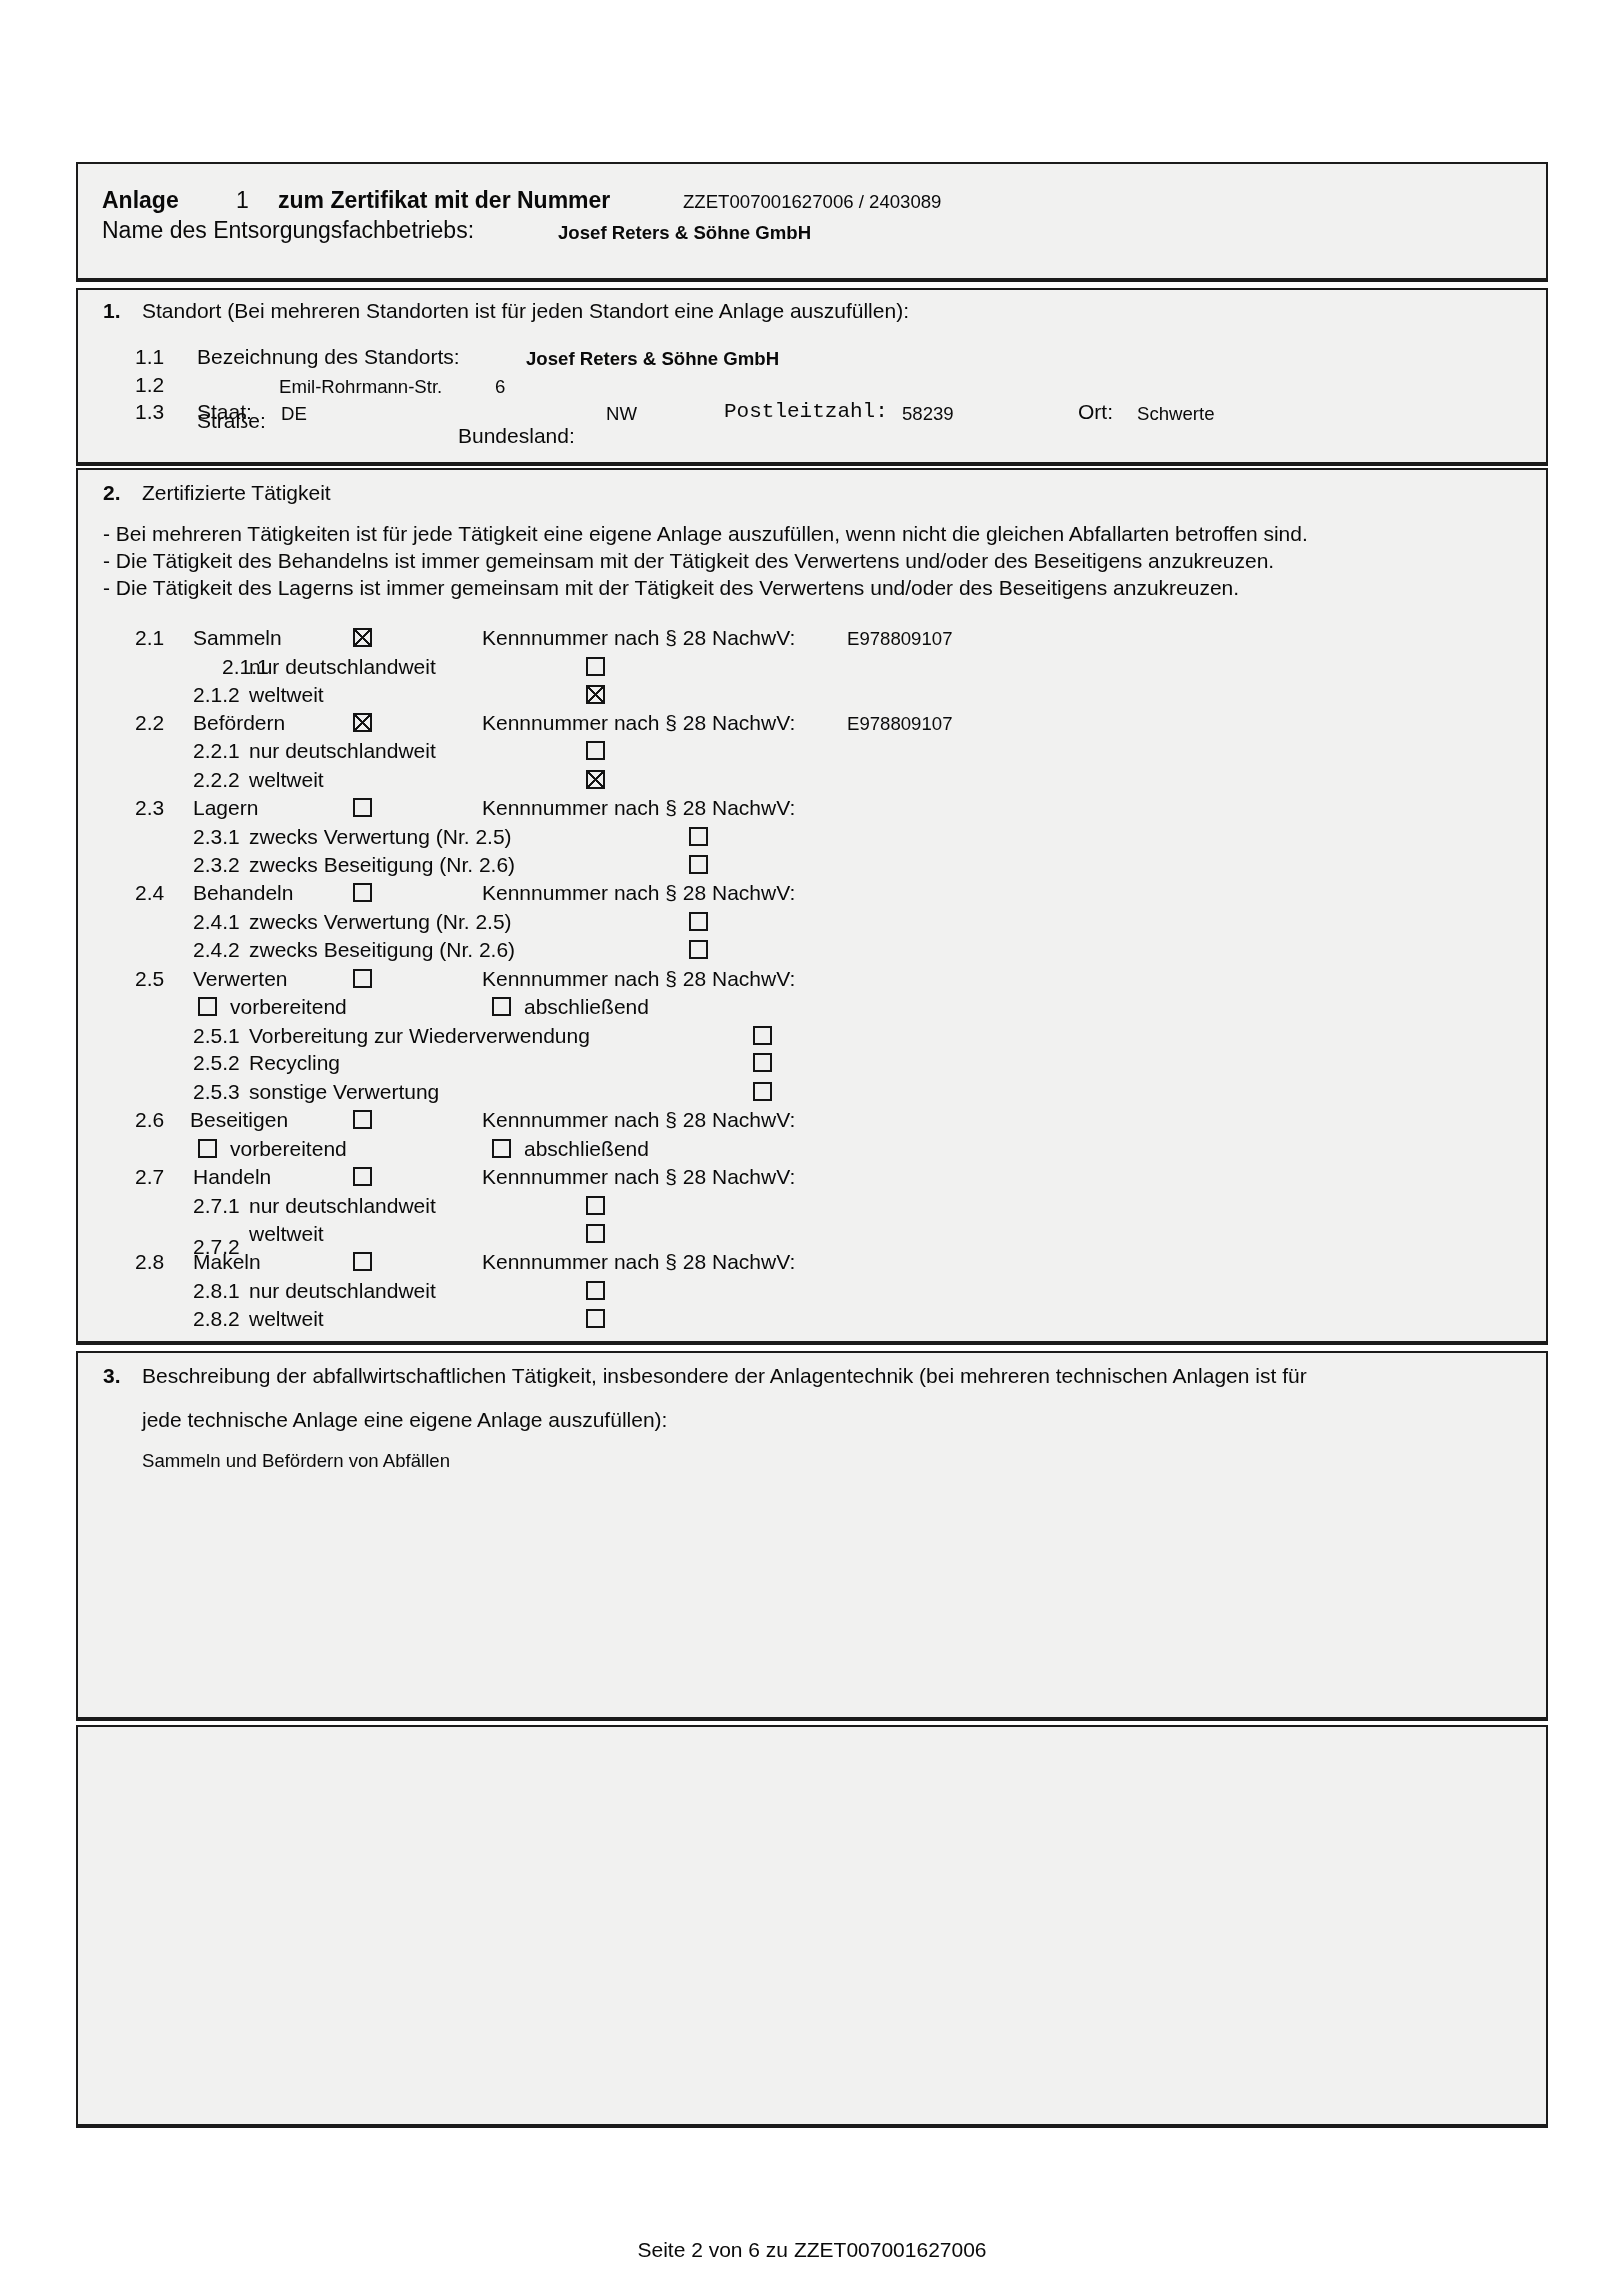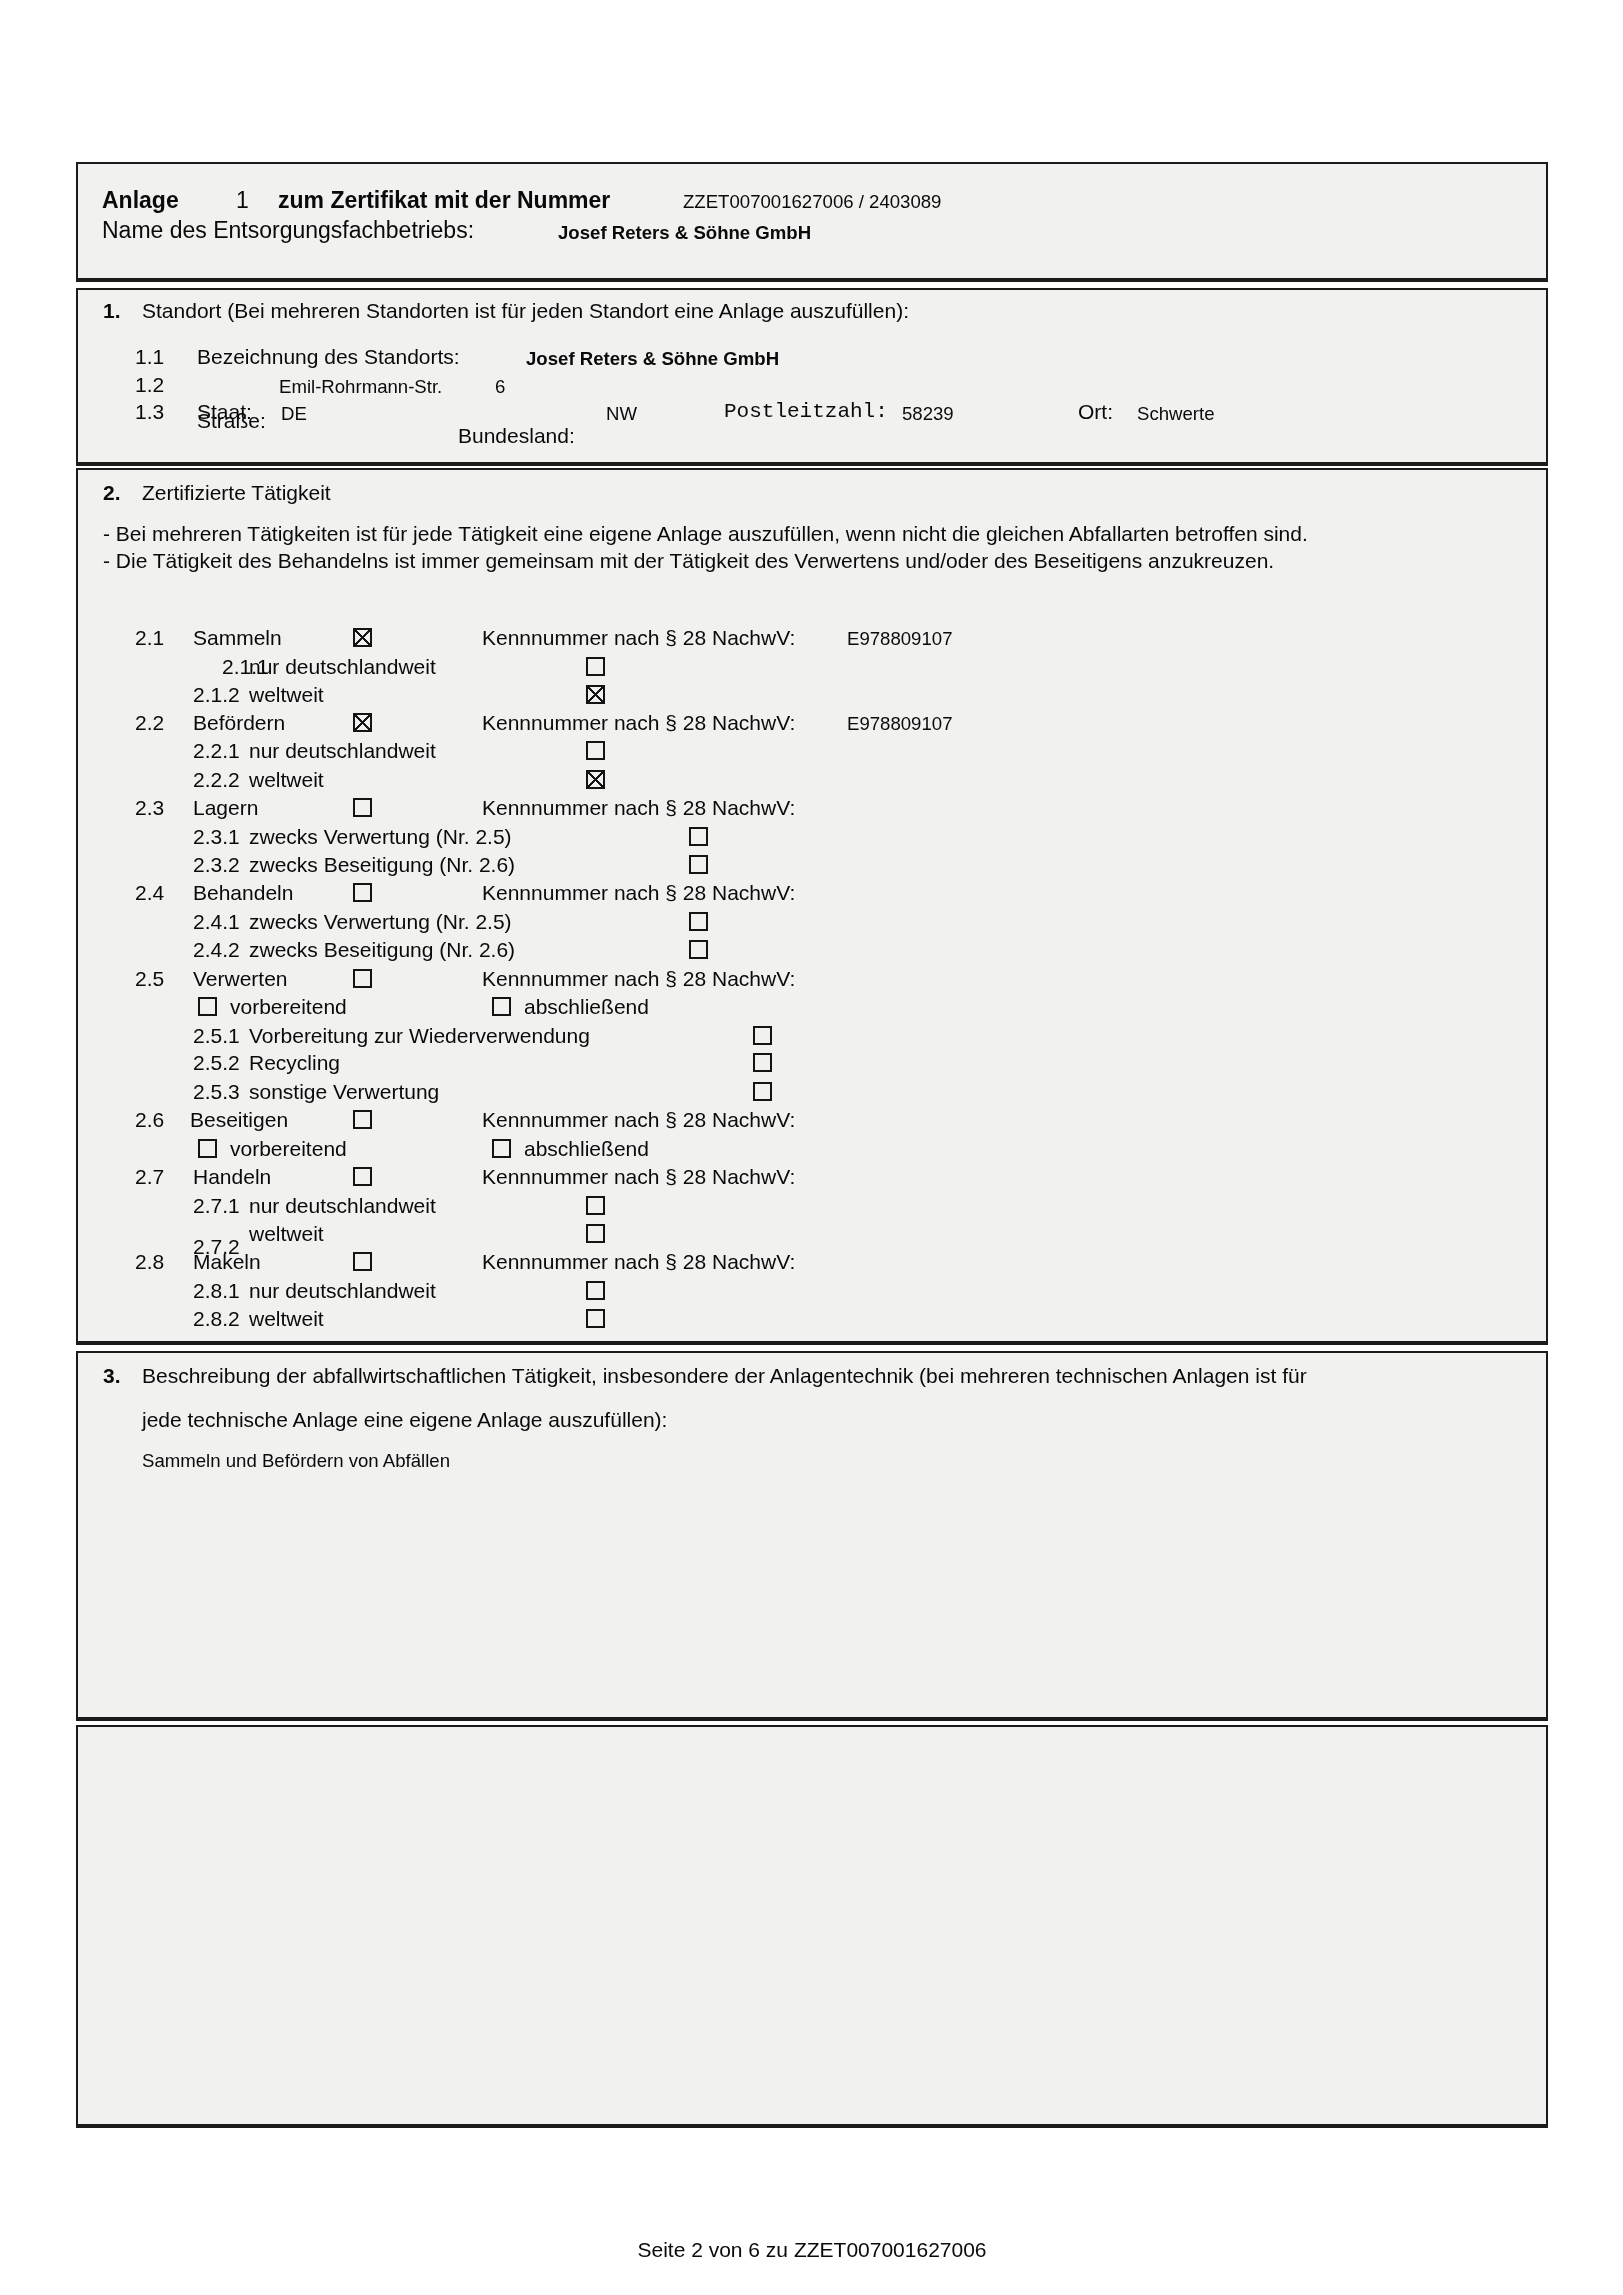--- a/index.html
+++ b/index.html
@@ -55,20 +55,21 @@
   <span class="t" style="left:724px;top:399px;font-family:Liberation Mono, monospace;">Postleitzahl:</span>
   <span class="t val" style="left:902px;top:403px;">58239</span>
   <span class="t" style="left:1078px;top:399px;">Ort:</span>
   <span class="t val" style="left:1137px;top:403px;">Schwerte</span>
 
   <div class="box" style="top:468px;height:877px;"></div>
   <span class="t bold" style="left:103px;top:480px;">2.</span>
   <span class="t" style="left:142px;top:480px;">Zertifizierte Tätigkeit</span>
   <span class="t" style="left:103px;top:521px;">- Bei mehreren Tätigkeiten ist für jede Tätigkeit eine eigene Anlage auszufüllen, wenn nicht die gleichen Abfallarten betroffen sind.</span>
   <span class="t" style="left:103px;top:548px;">- Die Tätigkeit des Behandelns ist immer gemeinsam mit der Tätigkeit des Verwertens und/oder des Beseitigens anzukreuzen.</span>
+  <span class="t" style="left:103px;top:575px;">- Die Tätigkeit des Lagerns ist immer gemeinsam mit der Tätigkeit des Verwertens und/oder des Beseitigens anzukreuzen.</span>
   <div id="activity-rows">
       <div class="row" style="top: 625px;">
         <span class="t" style="left: 59px; top: 0px;">2.1</span>
         <span class="t" style="left: 117px; top: 0px;">Sammeln</span>
         <span class="cb checked" style="left: 277px; top: 2.5px;"></span>
         <span class="t" style="left: 406px; top: 0px;">Kennnummer nach § 28 NachwV:</span>
         <span class="t val" style="left: 771px; top: 3.4px;">E978809107</span>
       </div>
       <div class="row" style="top: 654px;">
         <span class="t" style="left: 123px; top: 0px; margin-left: 23px;">2.1.1</span>

